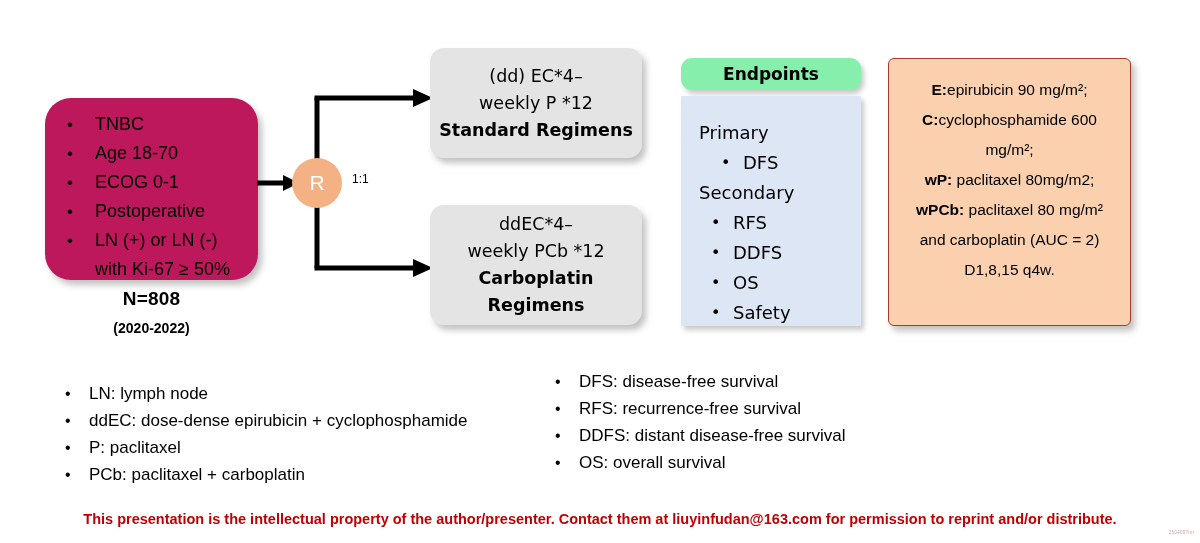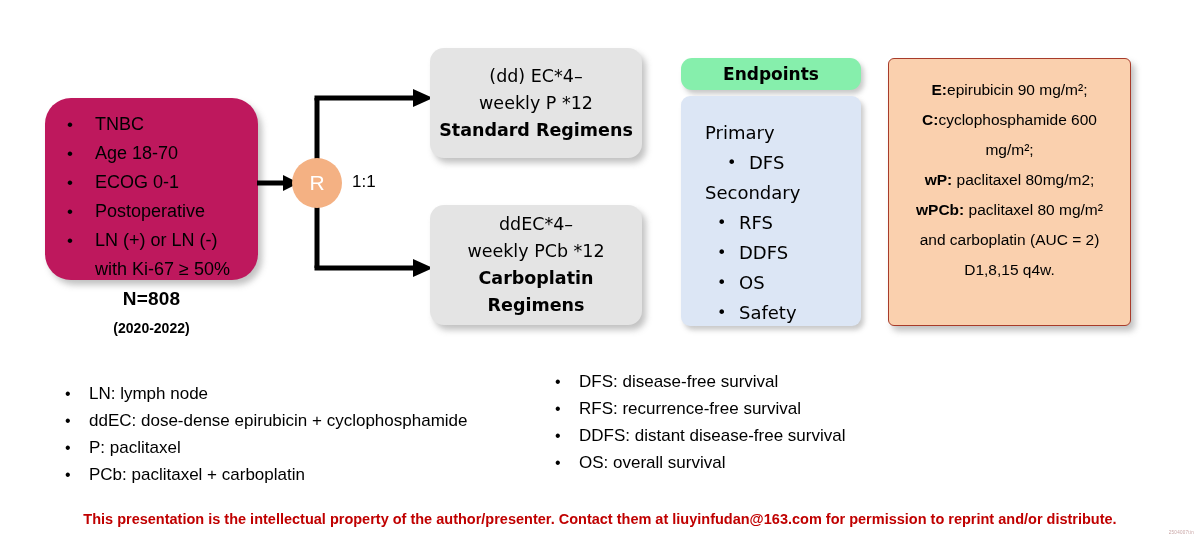--- a/index.html
+++ b/index.html
@@ -39,21 +39,21 @@
   }
 
   
   #randomize-node{
     position:absolute;left:292px;top:158px;width:50px;height:50px;
     background:#F4B183;border-radius:50%;
     color:#ffffff;font-size:21px;
     display:flex;align-items:center;justify-content:center;
   }
   #allocation-ratio{
-    position:absolute;left:352px;top:172px;font-size:17px;
+    position:absolute;left:352px;top:172px;font-size:12px;
   }
   #flow-arrows{position:absolute;left:255px;top:80px;width:190px;height:220px;}
 
   
   .arm-box{
     position:absolute;background:#E4E4E4;border-radius:14px;
     box-shadow:4px 5px 6px rgba(120,120,120,0.45);
     box-sizing:border-box;
     display:flex;flex-direction:column;align-items:center;justify-content:center;
     font-family:"DejaVu Sans", sans-serif;
@@ -67,23 +67,23 @@
   #endpoints-header{
     position:absolute;left:681px;top:58px;width:180px;height:32px;
     background:#86efac;border-radius:11px;
     box-shadow:3px 4px 5px rgba(120,120,120,0.40);
     display:flex;align-items:center;justify-content:center;
     font-family:"DejaVu Sans", sans-serif;
     font-size:17px;font-weight:bold;
   }
   #endpoints-panel{
     position:absolute;left:681px;top:96px;width:180px;height:230px;
-    background:#DCE6F5;border-radius:9px;
+    background:#DCE6F5;border-radius:1px;
     box-shadow:3px 4px 5px rgba(120,120,120,0.40);
-    box-sizing:border-box;padding:22px 8px 8px 24px;
+    box-sizing:border-box;padding:22px 8px 8px 18px;
     font-family:"DejaVu Sans", sans-serif;
     font-size:18px;line-height:30px;
   }
   #endpoints-panel .ep-group{display:block;}
   #endpoints-panel .ep-item{display:block;position:relative;padding-left:34px;}
   #endpoints-panel .ep-item::before{
     content:"\2022";position:absolute;left:12px;top:0;font-size:16px;
   }
   #endpoints-panel .ep-item.ep-indent{padding-left:44px;}
   #endpoints-panel .ep-item.ep-indent::before{left:22px;}

